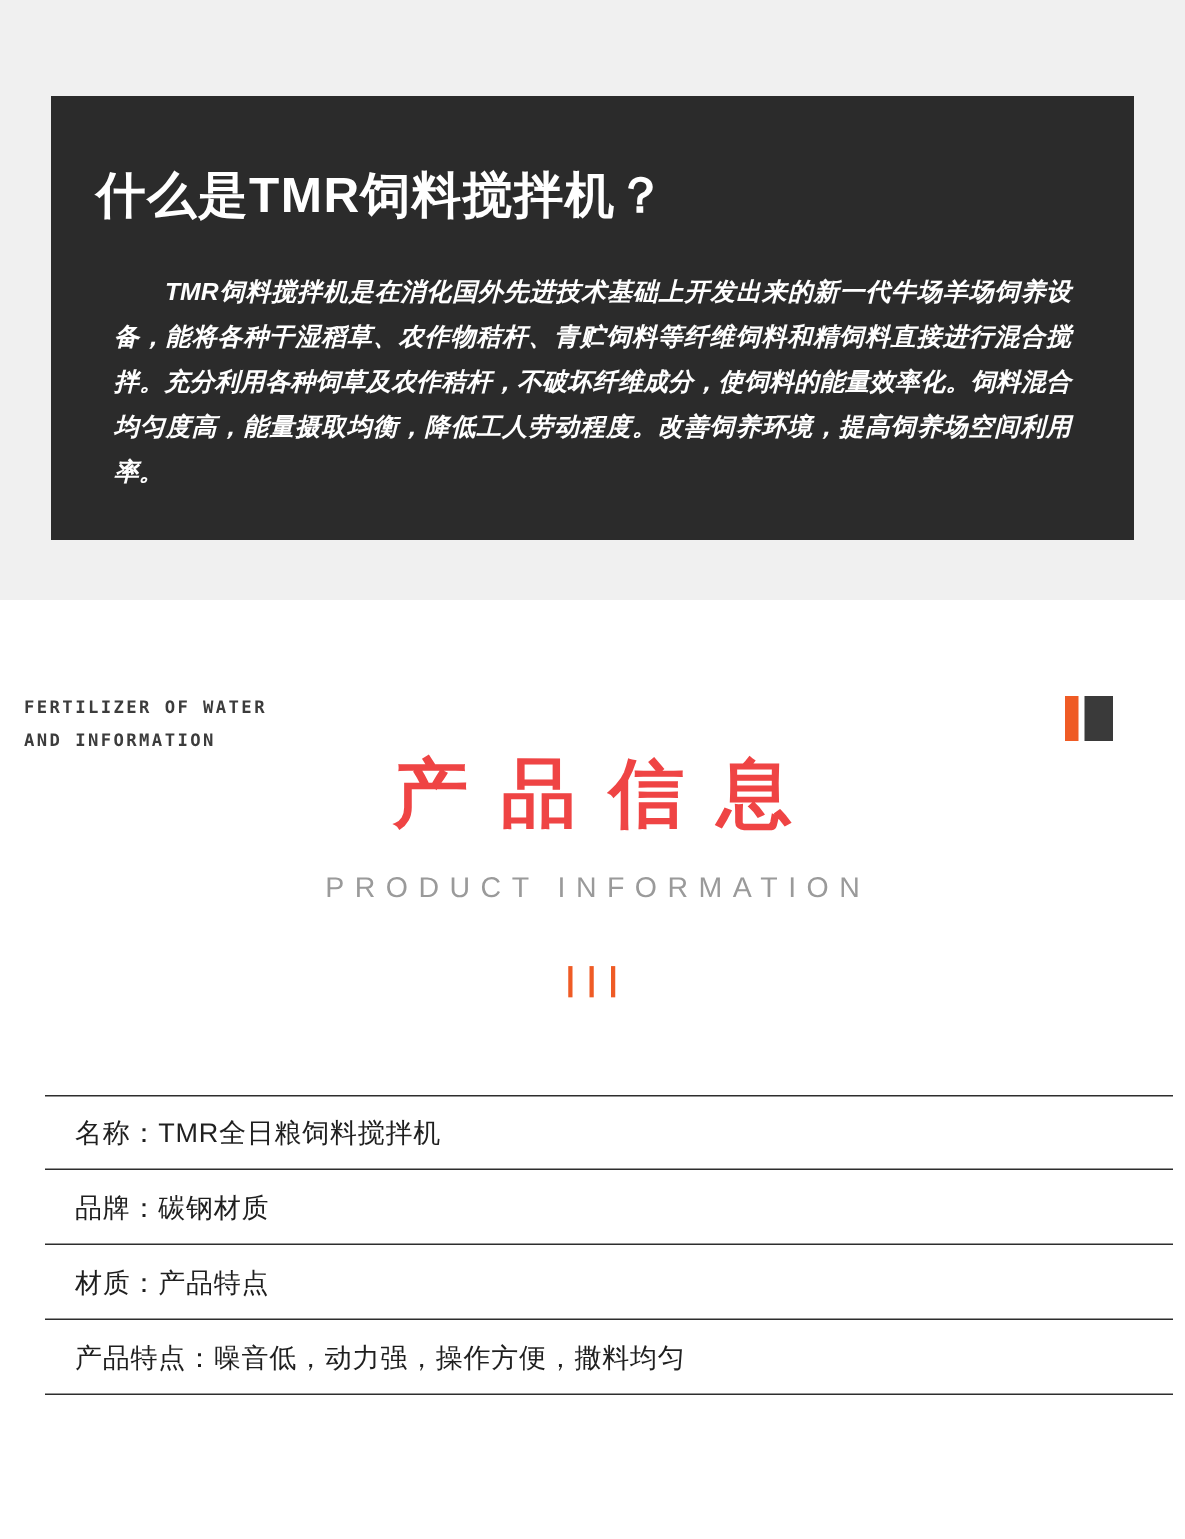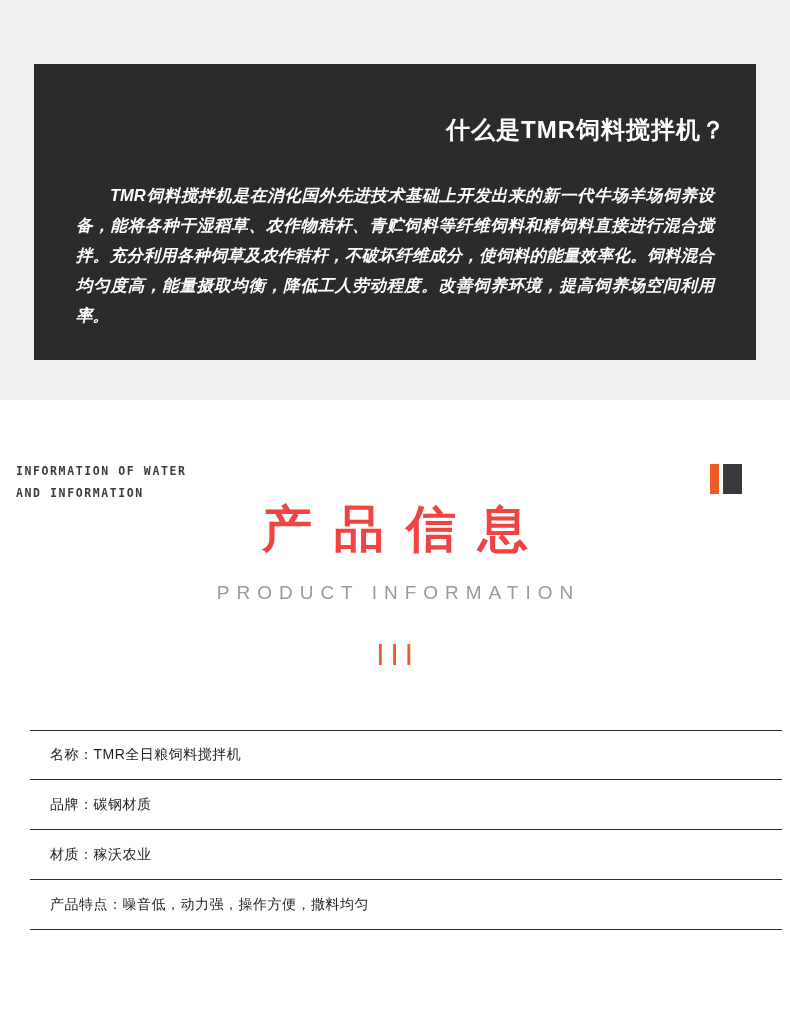--- a/index.html
+++ b/index.html
@@ -30,23 +30,23 @@
     position: absolute;
     left: 34px;
     top: 64px;
     width: 722px;
     height: 296px;
     background: #2b2b2b;
     padding: 34px 30px 0 30px;
   }
   .dark-title {
     color: #ffffff;
-    font-size: 24px;
-    font-weight: bold;
-    text-align: right;
+    font-size: 33px;
+    font-weight: bold;
+    text-align: left;
     letter-spacing: 1px;
     line-height: 44px;
     margin-top: 10px;
   }
   .dark-body {
     color: #ffffff;
     font-size: 16.5px;
     font-weight: bold;
     line-height: 30px;
     text-align: justify;
@@ -141,41 +141,41 @@
   }
   .spec-row {
     height: 50px;
     border-bottom: 1.6px solid #2d2d2d;
     display: flex;
     align-items: center;
     padding-left: 20px;
   }
   .spec-row:first-child { border-top: 1.6px solid #2d2d2d; }
   .spec-text {
-    font-size: 14px;
+    font-size: 18px;
     color: #1f1f1f;
     letter-spacing: 0.5px;
   }
 </style>
 </head>
 <body>
 
 <div class="page">
 
   <div class="top-band">
     <div class="dark-card">
       <div class="dark-title">什么是TMR饲料搅拌机？</div>
       <div class="dark-body">TMR饲料搅拌机是在消化国外先进技术基础上开发出来的新一代牛场羊场饲养设备，能将各种干湿稻草、农作物秸杆、青贮饲料等纤维饲料和精饲料直接进行混合搅拌。充分利用各种饲草及农作秸杆，不破坏纤维成分，使饲料的能量效率化。饲料混合均匀度高，能量摄取均衡，降低工人劳动程度。改善饲养环境，提高饲养场空间利用率。</div>
     </div>
   </div>
 
   <div class="info-section">
 
     <div class="eyebrow">
-      <div>INFORMATION OF WATER</div>
+      <div>FERTILIZER OF WATER</div>
       <div>AND INFORMATION</div>
     </div>
 
     <div class="corner-mark">
       <div class="bar-orange"></div>
       <div class="bar-gap"></div>
       <div class="bar-dark"></div>
     </div>
 
     <div class="title-cn">产品信息</div>
@@ -183,21 +183,21 @@
     <div class="divider-mark">| | |</div>
 
     <div class="spec-list">
       <div class="spec-row">
         <span class="spec-text">名称：TMR全日粮饲料搅拌机</span>
       </div>
       <div class="spec-row">
         <span class="spec-text">品牌：碳钢材质</span>
       </div>
       <div class="spec-row">
-        <span class="spec-text">材质：稼沃农业</span>
+        <span class="spec-text">材质：产品特点</span>
       </div>
       <div class="spec-row">
         <span class="spec-text">产品特点：噪音低，动力强，操作方便，撒料均匀</span>
       </div>
     </div>
 
   </div>
 </div>
 
 </body></html>

